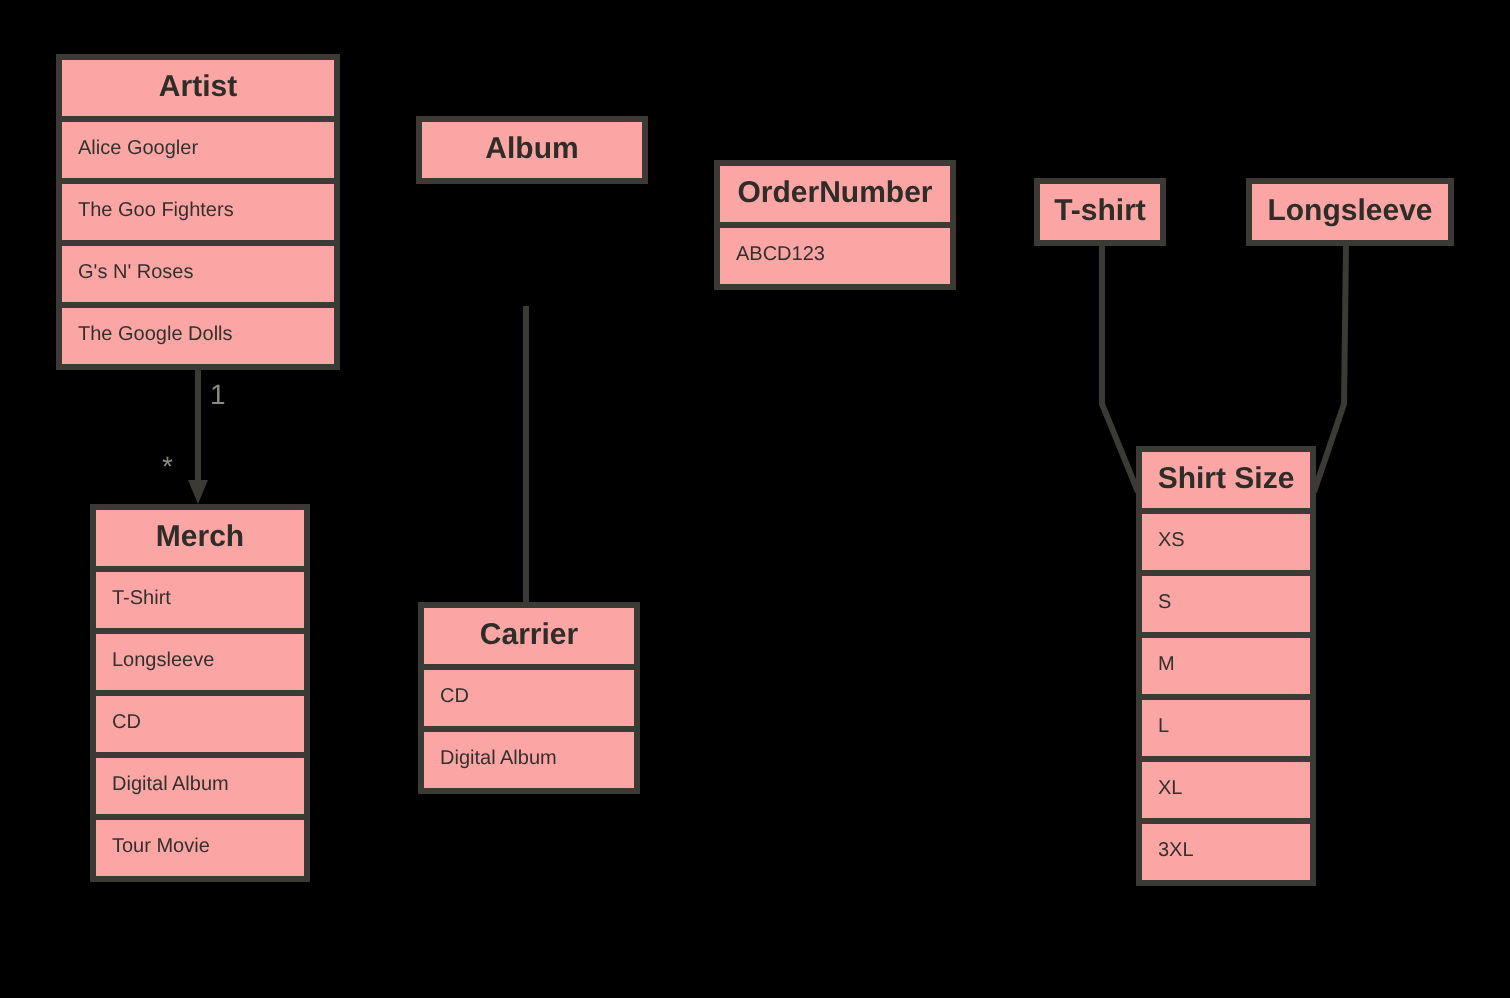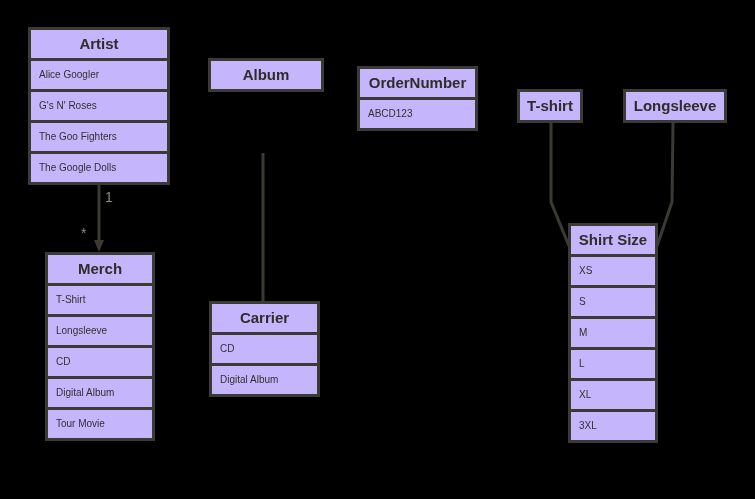--- a/index.html
+++ b/index.html
@@ -6,21 +6,21 @@
   .stage {
     position: relative;
     width: 755px;
     height: 499px;
     background: #000000;
     font-family: "Liberation Sans", sans-serif;
     overflow: hidden;
   }
   .entity {
     position: absolute;
-    background: #c4b5fd;
+    background: #fca5a5;
     border: 3px solid #3b3a35;
     box-sizing: border-box;
   }
   .entity .hdr {
     height: 28px;
     line-height: 28px;
     text-align: center;
     font-weight: bold;
     font-size: 15px;
     color: #2e2d28;
@@ -61,22 +61,22 @@
     <polyline points="551,123 551,202 569,246" fill="none" stroke="#3b3a35" stroke-width="3"></polyline>
     <polyline points="673,123 672,202 657,246" fill="none" stroke="#3b3a35" stroke-width="3"></polyline>
   </svg>
 
   <span class="edge-label" style="left:105px; top:190px;">1</span>
   <span class="edge-label" style="left:81px; top:226px;">*</span>
 
   <div class="entity" style="left:28px; top:27px; width:142px;">
     <div class="hdr">Artist</div>
     <div class="row">Alice Googler</div>
+    <div class="row">The Goo Fighters</div>
     <div class="row">G's N' Roses</div>
-    <div class="row">The Goo Fighters</div>
     <div class="row">The Google Dolls</div>
   </div>
 
   <div class="entity" style="left:45px; top:252px; width:110px;">
     <div class="hdr">Merch</div>
     <div class="row">T-Shirt</div>
     <div class="row">Longsleeve</div>
     <div class="row">CD</div>
     <div class="row">Digital Album</div>
     <div class="row">Tour Movie</div>
@@ -85,21 +85,21 @@
   <div class="entity" style="left:208px; top:58px; width:116px;">
     <div class="hdr">Album</div>
   </div>
 
   <div class="entity" style="left:209px; top:301px; width:111px;">
     <div class="hdr">Carrier</div>
     <div class="row">CD</div>
     <div class="row">Digital Album</div>
   </div>
 
-  <div class="entity" style="left:357px; top:66px; width:121px;">
+  <div class="entity" style="left:357px; top:80px; width:121px;">
     <div class="hdr">OrderNumber</div>
     <div class="row">ABCD123</div>
   </div>
 
   <div class="entity" style="left:517px; top:89px; width:66px;">
     <div class="hdr">T-shirt</div>
   </div>
 
   <div class="entity" style="left:623px; top:89px; width:104px;">
     <div class="hdr">Longsleeve</div>

